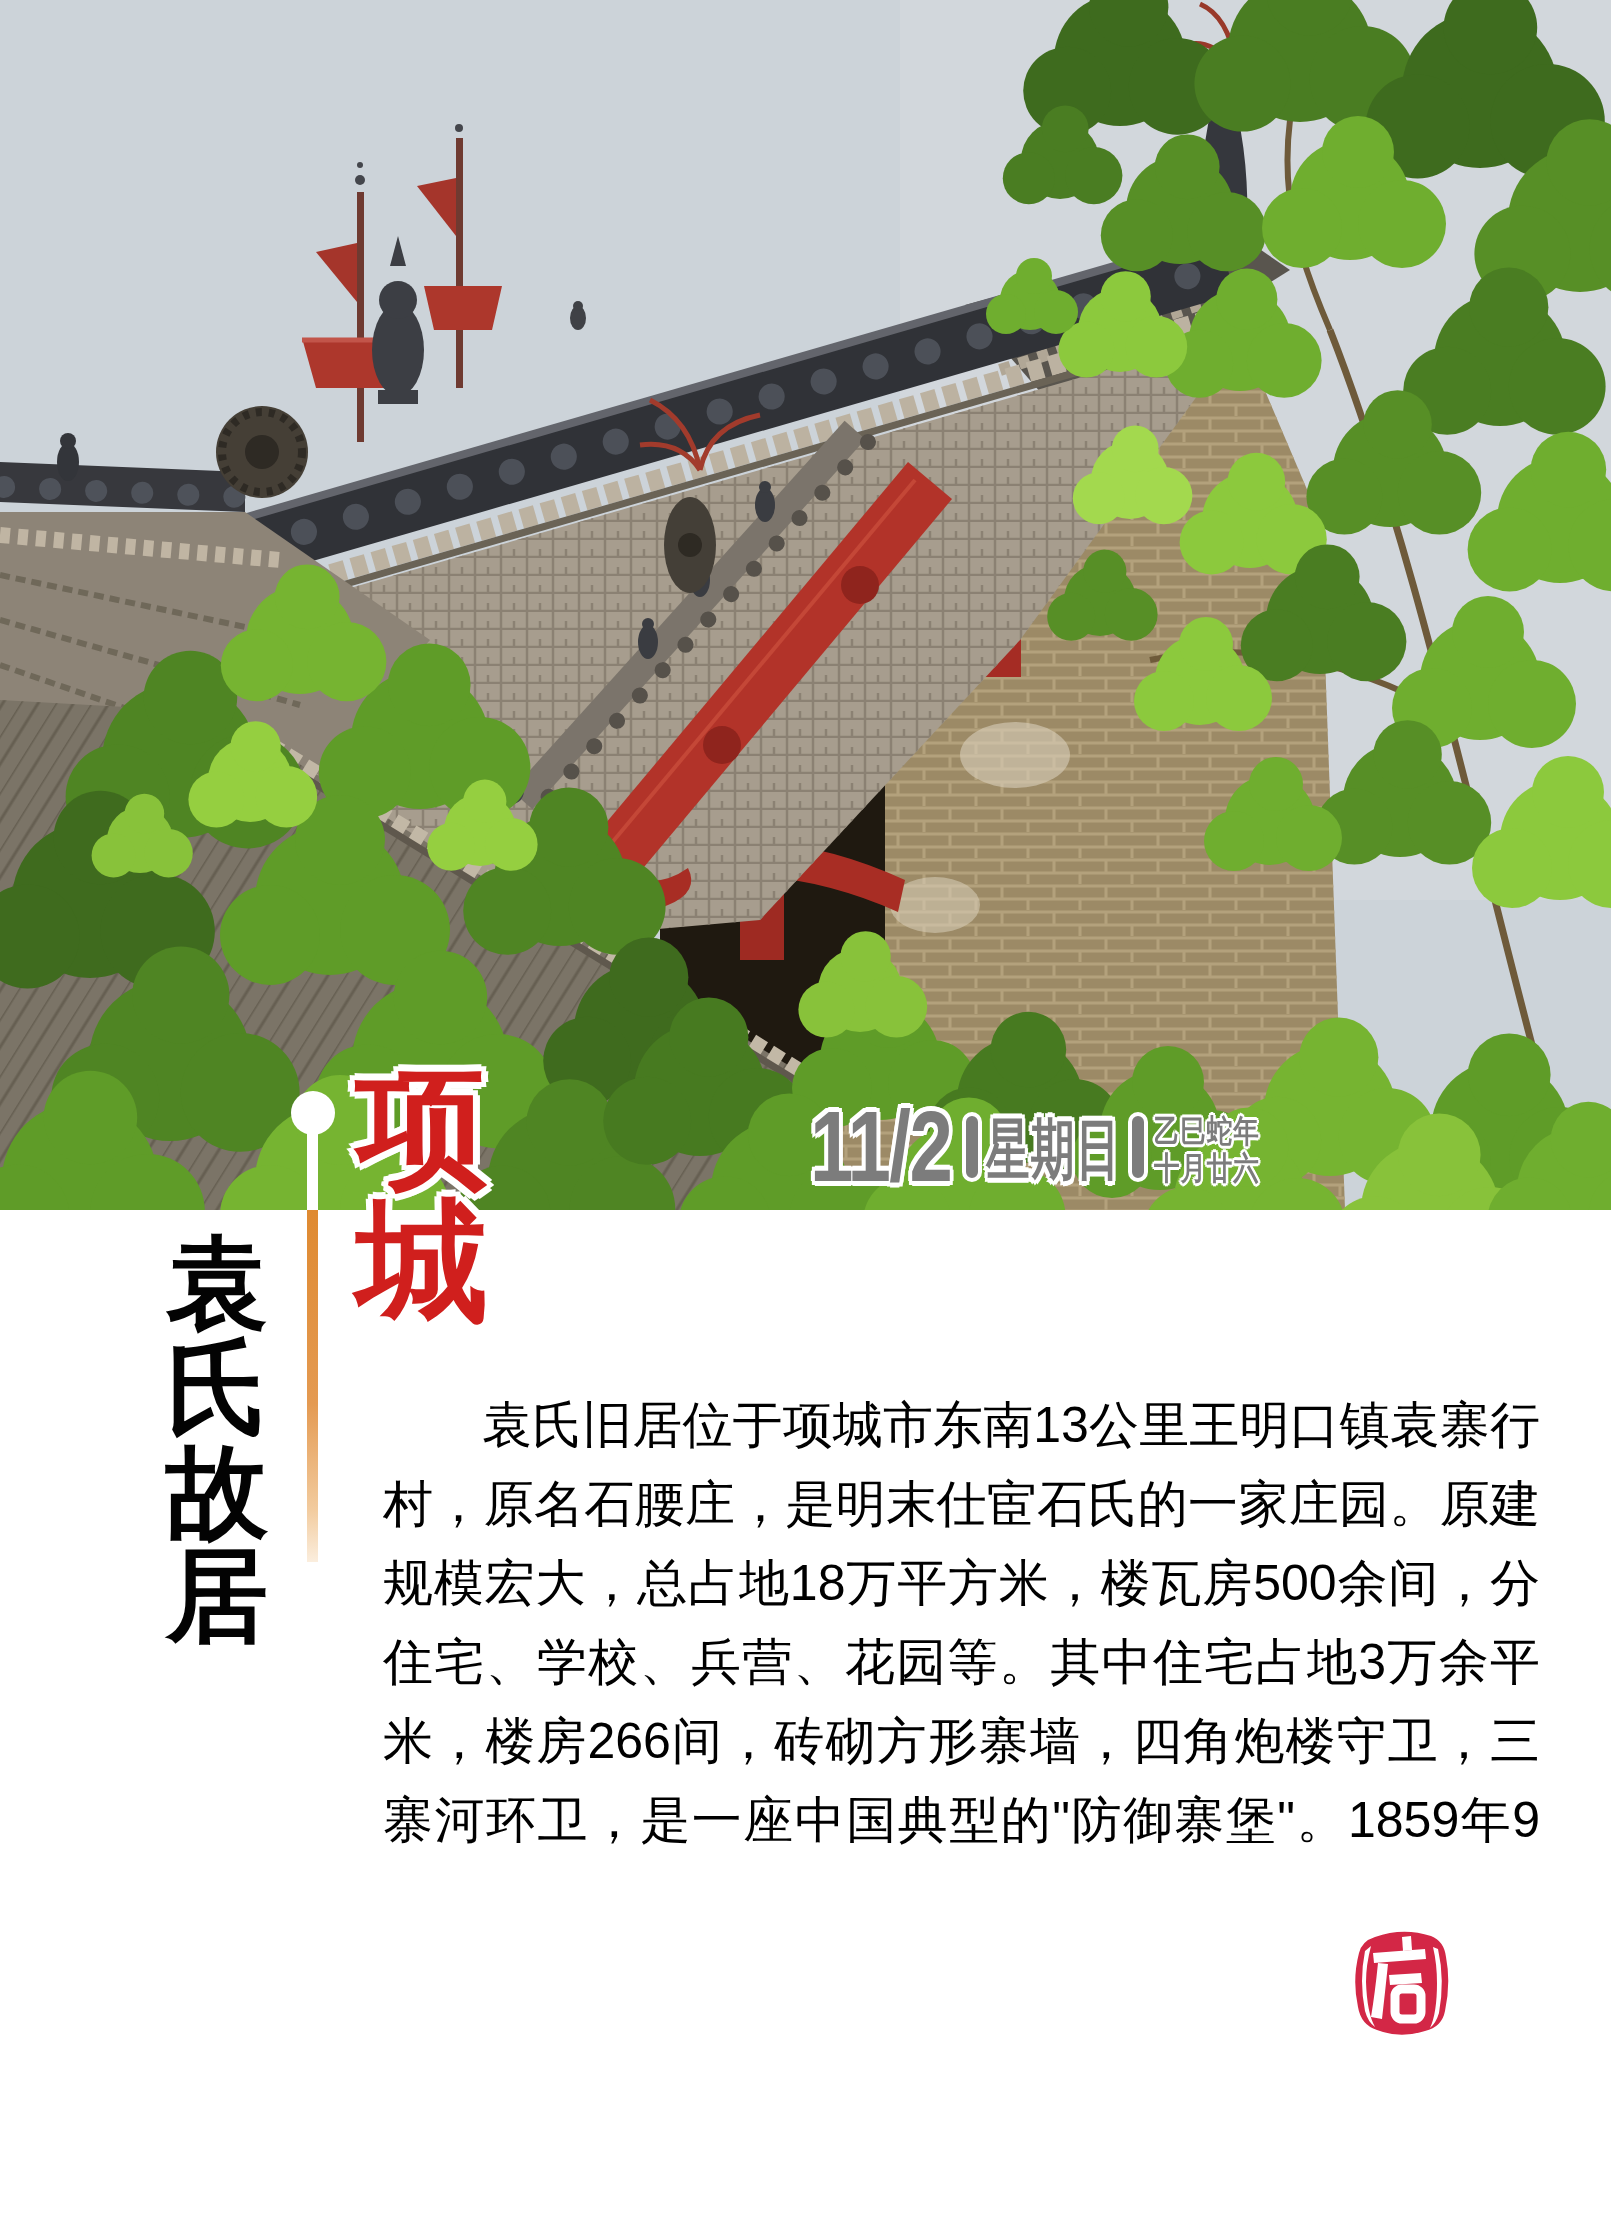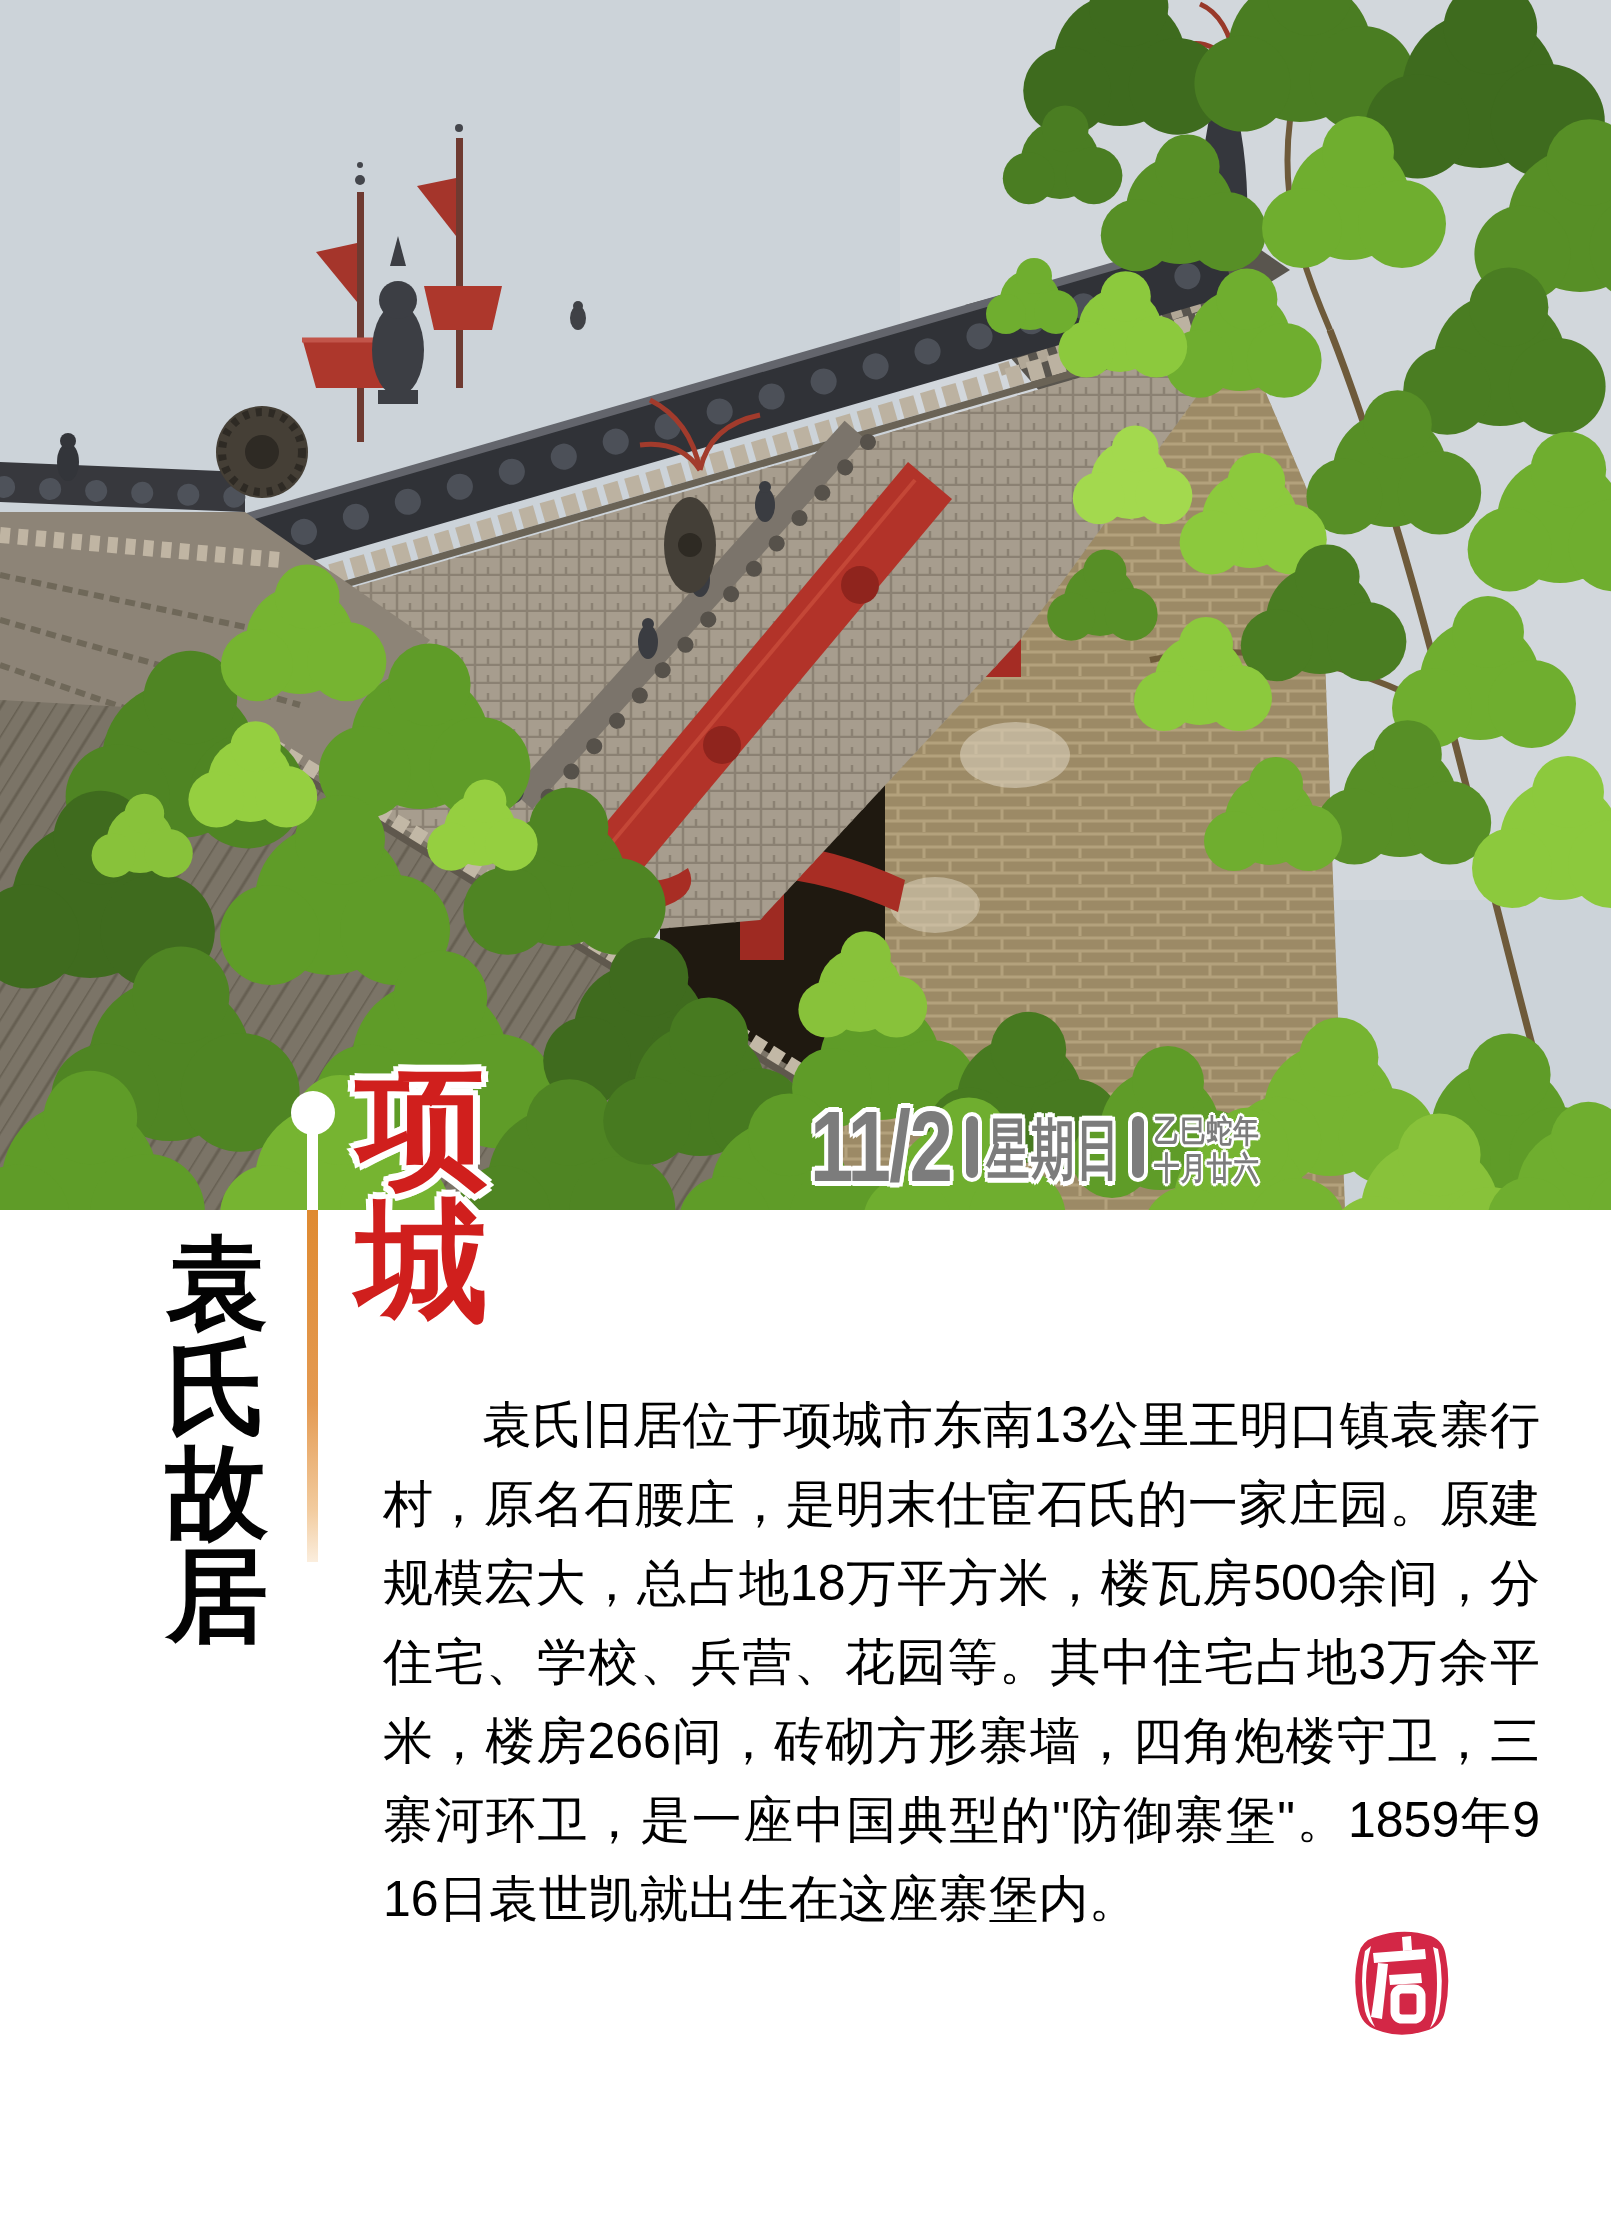--- a/index.html
+++ b/index.html
@@ -271,21 +271,20 @@
     <div>居</div>
   </div>
 
   <div class="abs" id="article">
     <div class="aline first">袁氏旧居位于项城市东南13公里王明口镇袁寨行政</div>
     <div class="aline">村，原名石腰庄，是明末仕宦石氏的一家庄园。原建筑</div>
     <div class="aline">规模宏大，总占地18万平方米，楼瓦房500余间，分设</div>
     <div class="aline">住宅、学校、兵营、花园等。其中住宅占地3万余平方</div>
     <div class="aline">米，楼房266间，砖砌方形寨墙，四角炮楼守卫，三道</div>
     <div class="aline">寨河环卫，是一座中国典型的"防御寨堡"。1859年9月</div>
-    <div class="aline last">16日袁世凯就出生在这座寨堡内。</div>
   </div>
 
   <svg class="abs" id="seal" viewBox="0 0 112 118" xmlns="http://www.w3.org/2000/svg" aria-label="居">
     <path d="M30,14 Q58,4 86,13 Q99,18 101,34 Q106,60 100,88 Q97,104 80,108 Q55,116 32,107 Q16,102 13,84 Q7,57 14,30 Q17,18 30,14 Z" fill="#d32746"></path>
     <path d="M20,28 Q14,58 20,88 Q23,99 30,104 Q22,90 21,59 Q21,42 26,23 Z" fill="#ffffff"></path>
     <path d="M93,26 Q100,57 94,90 Q91,100 85,105 Q92,90 92,60 Q92,41 88,24 Z" fill="#ffffff"></path>
     <g fill="#ffffff">
       <path d="M28,30 L80,26 L81,36 L29,40 Z"></path>
       <path d="M57,14 L66,13 L67,27 L58,28 Z"></path>
       <path d="M33,40 Q30,70 26,94 L37,96 Q40,70 43,41 Z"></path>

